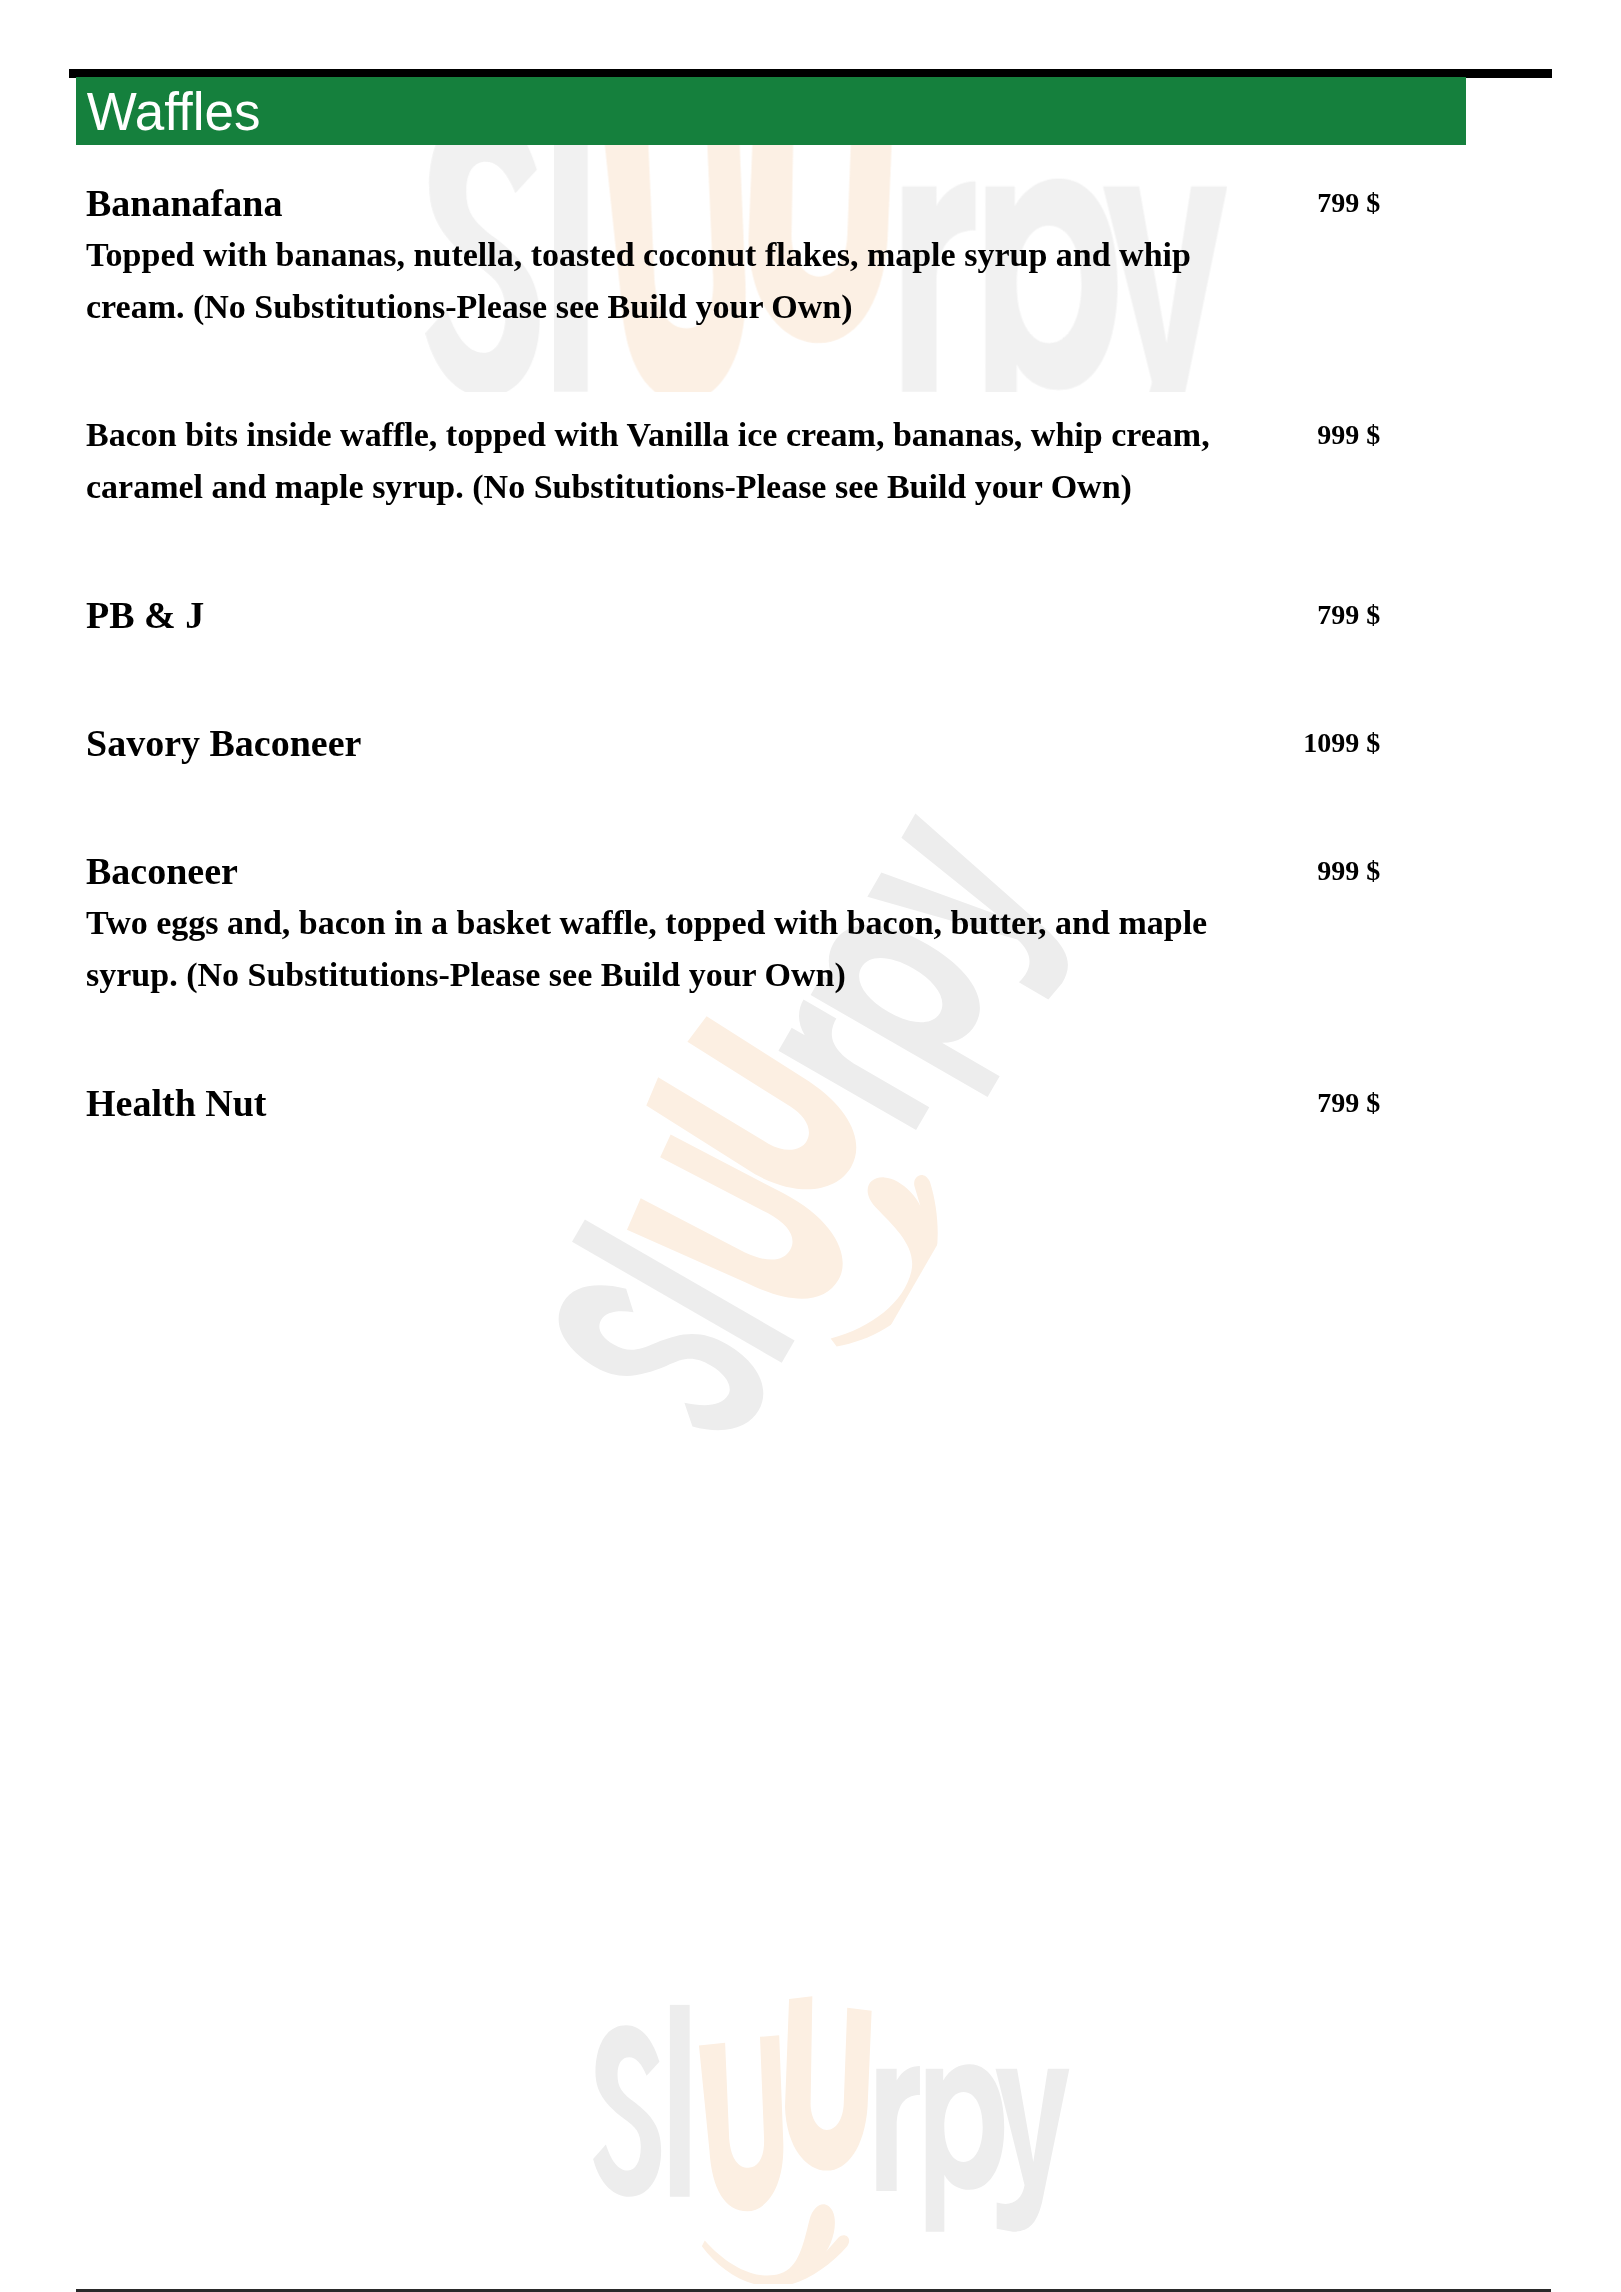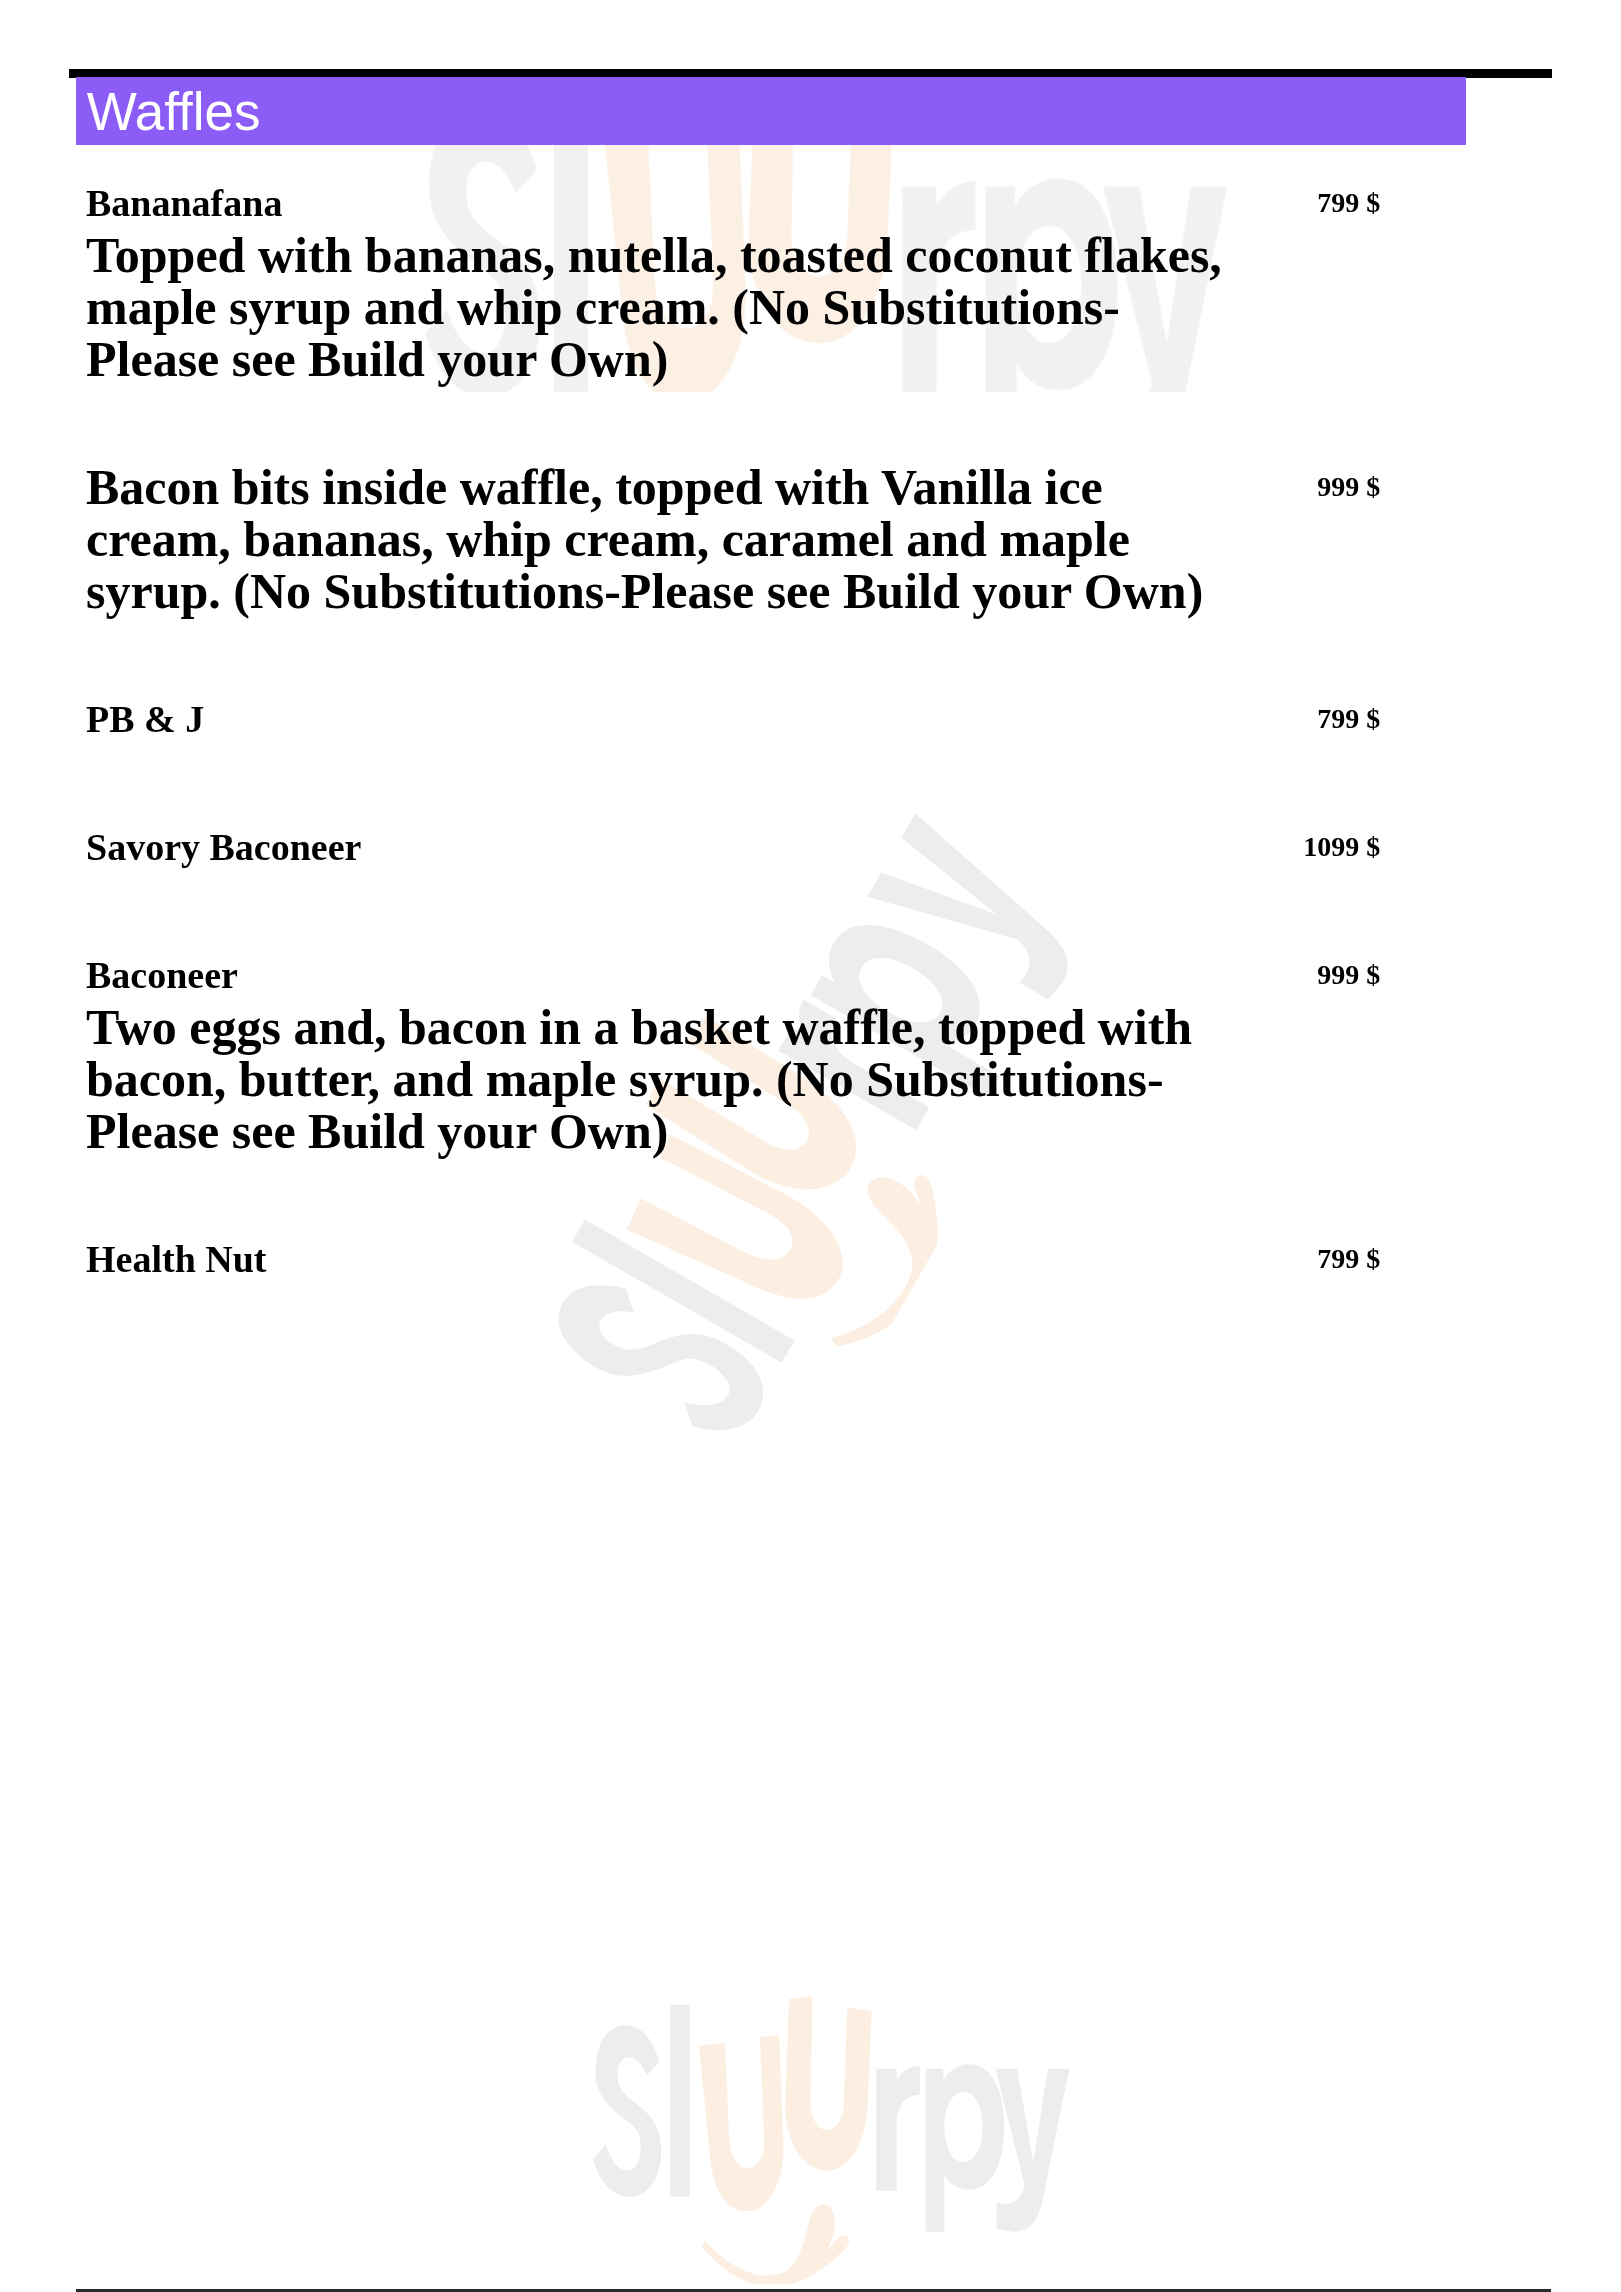--- a/index.html
+++ b/index.html
@@ -10,21 +10,21 @@
   .wm svg { display: block; }
 
   .top-rule { position: absolute; left: 69px; top: 69px; width: 1483px; height: 8.8px; background: #000; z-index: 2; }
   .section-band { position: absolute; left: 76px; top: 77px; width: 1390px; height: 68px; z-index: 2; }
   .section-title { position: absolute; left: 10.8px; top: 5.9px; font-family: "Liberation Sans", "DejaVu Sans", sans-serif; font-size: 53px; line-height: 57px; color: #fff; white-space: nowrap; }
 
   .menu-list { position: absolute; left: 86px; top: 177px; width: 1304px; z-index: 2; }
   .menu-item { position: relative; margin-bottom: 76px; font-weight: bold; }
   .item-name { font-size: 38px; line-height: 52px; white-space: nowrap; }
   .item-price { font-size: 28px; line-height: 52px; white-space: nowrap; width: 274px; text-align: right; position: absolute; right: 9.8px; top: 0; }
-  .item-desc { font-size: 50px; line-height: 52px; width: 1157px; }
+  .item-desc { font-size: 34px; line-height: 52px; width: 1157px; }
 
   .bottom-rule { position: absolute; left: 76px; top: 2289px; width: 1475px; height: 2.9px; background: #2a2a2a; z-index: 2; }
 </style>
 </head>
 <body>
 
 <div class="wm" style="left:407px; top:59px;">
   <svg width="863" height="333" viewBox="0 0 880 340">
     <g fill="#ededed" opacity="0.75">
       <path d="M75 95 C35 95 22 140 22 175 C22 215 45 235 70 255 C92 270 100 280 100 305 C100 330 90 345 78 345 C60 345 48 325 40 300 L18 325 C30 370 55 390 80 390 C115 390 135 355 135 310 C135 270 118 250 90 228 C68 212 60 202 60 180 C60 160 68 150 80 150 C92 150 102 162 110 182 L132 158 C120 118 100 95 75 95 Z" transform="translate(0,-45)"></path>
@@ -69,21 +69,21 @@
     </g>
     <g fill="#fcefe2">
       <path d="M200 130 L245 125 L252 290 C255 325 268 340 285 340 C302 340 313 323 312 290 L305 115 L338 112 L345 295 C348 375 315 415 283 415 C245 415 222 377 218 310 Z"></path>
       <path d="M355 50 L395 45 L392 230 C392 255 405 275 420 275 C437 275 448 255 449 230 L455 65 L497 70 L490 235 C485 305 455 345 420 345 C385 345 350 305 348 235 Z"></path>
       <path d="M210 465 C250 510 300 535 340 522 C372 512 380 470 390 430 C398 400 420 395 430 415 C440 435 430 480 405 500 L440 460 C450 450 465 460 455 475 C420 515 370 545 330 545 C280 545 235 515 205 475 Z"></path>
     </g>
   </svg>
 </div>
 
 <div class="top-rule"></div>
-<div class="section-band" style="background:#8b5cf6;">
+<div class="section-band" style="background:#15803d;">
   <span class="section-title">Waffles</span>
 </div>
 
 <div class="menu-list">
   <div class="menu-item">
     <div class="item-name">Bananafana</div>
     <div class="item-price">799 $</div>
     <div class="item-desc">Topped with bananas, nutella, toasted coconut flakes, maple syrup and whip cream.  (No Substitutions-Please see Build your Own)</div>
   </div>
   <div class="menu-item">

